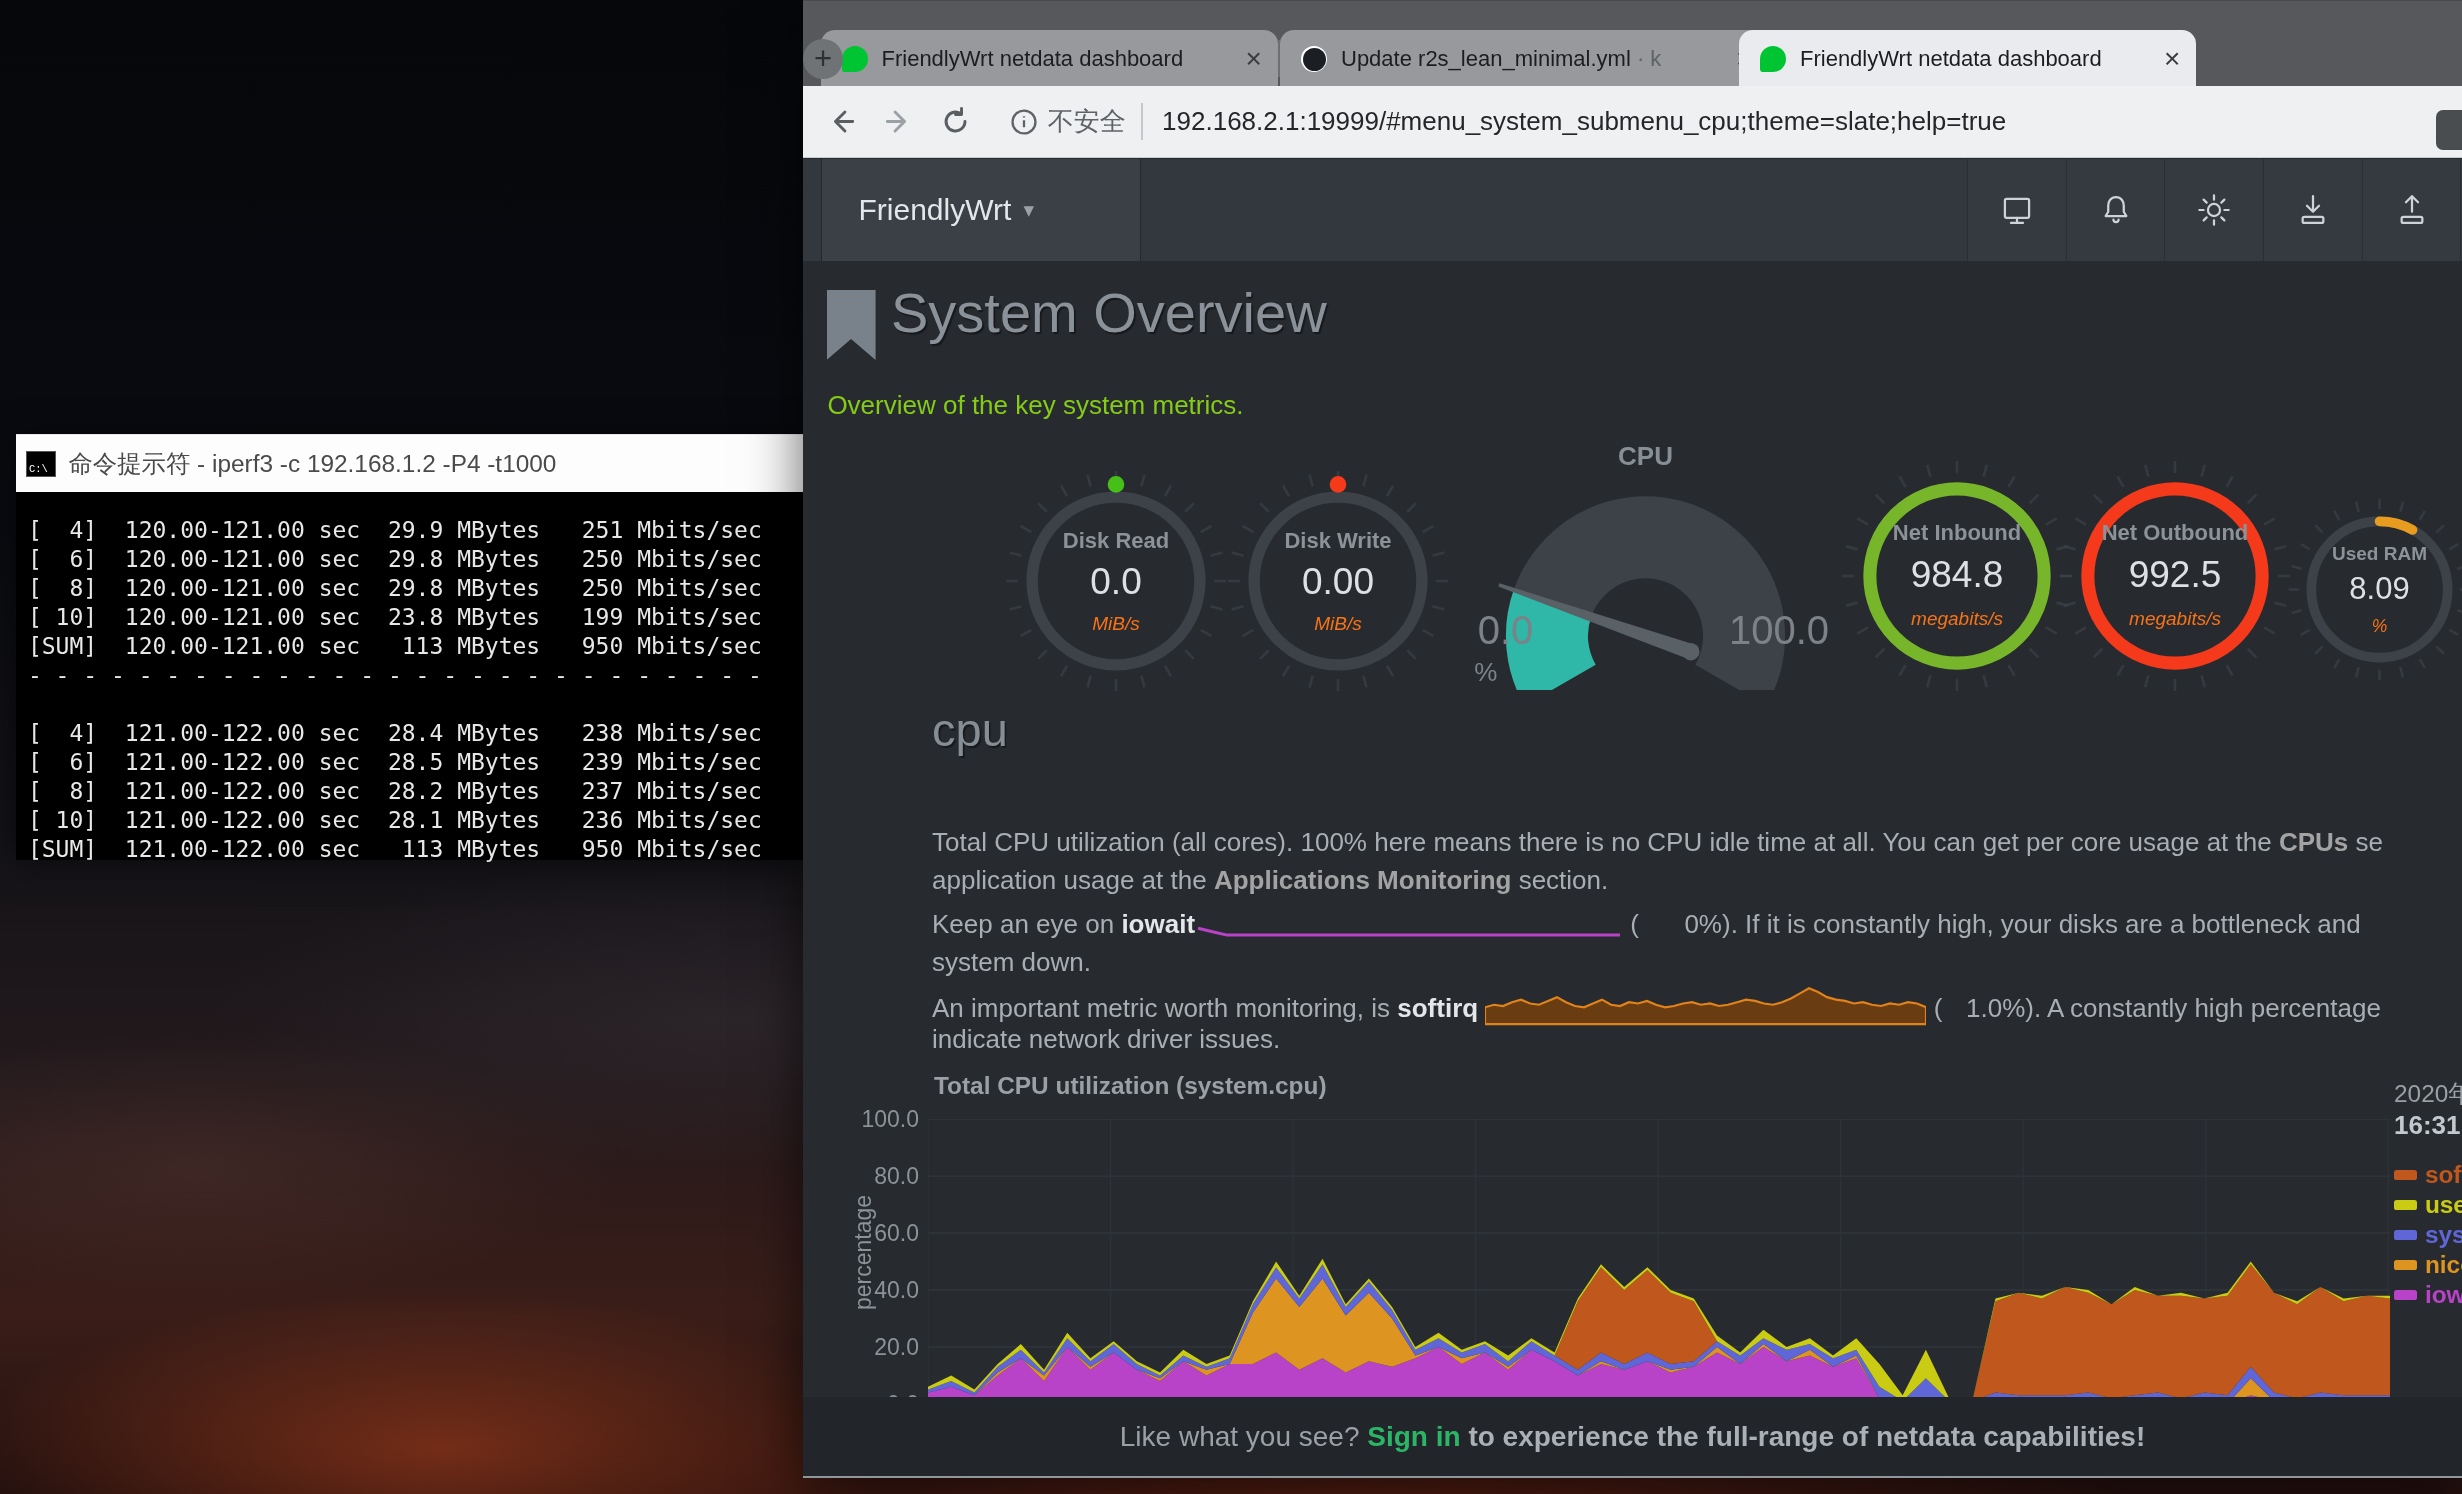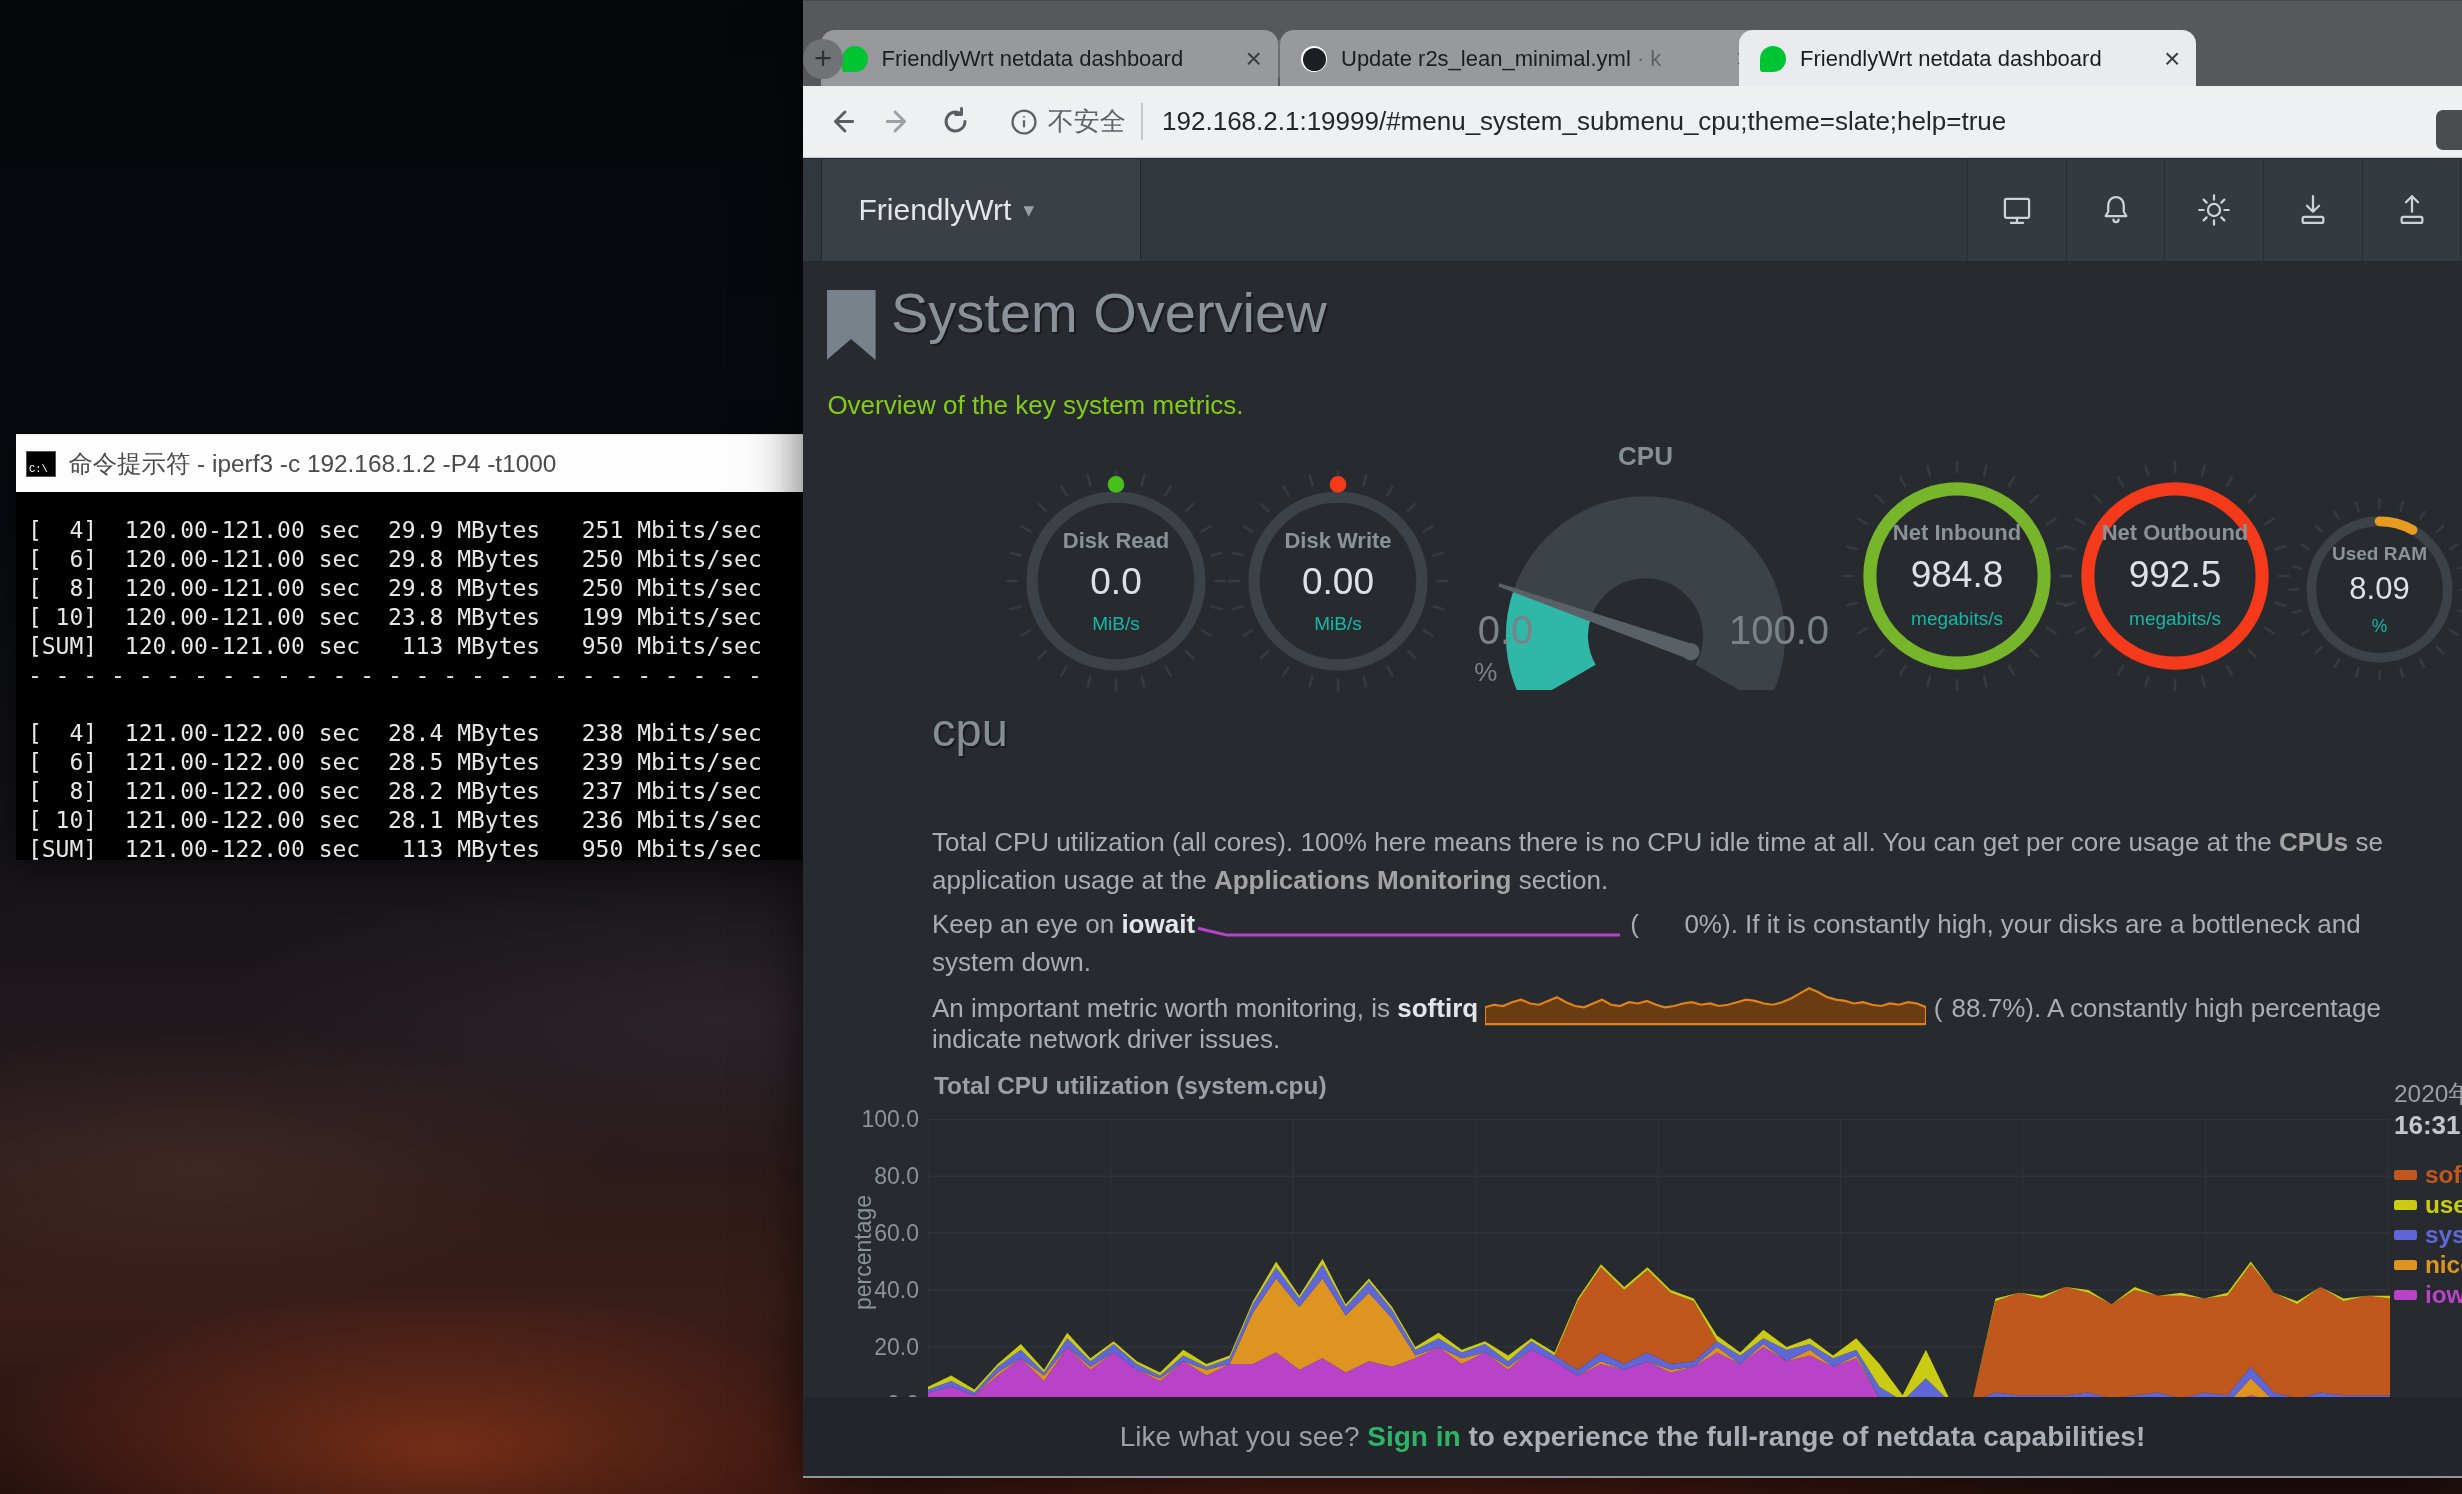--- a/index.html
+++ b/index.html
@@ -58,21 +58,21 @@
   .content{position:absolute;left:0;top:261px;right:-52px;bottom:81px;background:#272b30;}
   .bookmark{left:23.6px;top:29px;width:49px;height:70px;background:#79828a;
     clip-path:polygon(0 0,100% 0,100% 100%,50% 70%,0 100%);}
   .sec-title{left:88px;top:19px;font-size:56px;color:#8a9199;text-shadow:1.7px 1.7px 0.9px #17191c;}
   .sec-sub{left:24.4px;top:129px;font-size:26px;color:#84cc16;}
   
   .gauge{position:absolute;}
   .g-label,.g-value,.g-units{position:absolute;left:0;right:0;text-align:center;}
   .g-label{font-size:22px;color:#8b9298;font-weight:bold;}
   .g-value{font-size:37px;color:#dde1e4;}
-  .g-units{font-size:19px;color:#14b8a6;}
+  .g-units{font-size:19px;color:#f97316;font-style:italic;}
   .gauge.small .g-label{font-size:19px;}
   .gauge.small .g-value{font-size:31px;}
   .gauge.small .g-units{font-size:17.5px;}
   .cpu-label{position:absolute;left:0;right:0;top:3.5px;text-align:center;font-size:26px;font-weight:bold;color:#878f96;}
   .cpu-value{position:absolute;left:0;right:0;top:75px;text-align:center;font-size:51px;font-weight:bold;color:#c9ced2;text-shadow:1.7px 1.7px 0.9px #1a1d20;}
   .cpu-min{position:absolute;left:15.7px;top:171px;font-size:40px;color:#7b8288;}
   .cpu-max{position:absolute;right:0px;top:171px;font-size:40px;color:#7b8288;}
   .cpu-units{position:absolute;left:12.2px;top:220px;font-size:26px;color:#7b8288;}
   
   .cpu-head{left:129px;top:441px;font-size:47px;color:#868e95;text-shadow:1.7px 1.7px 0.9px #17191c;}
@@ -394,21 +394,21 @@
 
     <div class="pline" style="top:566px;"><span>Total CPU utilization (all cores). 100% here means there is no CPU idle time at all. You can get per core usage at the </span><b class="wlink">CPUs</b><span> se</span></div>
     <div class="pline" style="top:604px;"><span>application usage at the </span><b class="wlink">Applications Monitoring</b><span> section.</span></div>
     <div class="pline" style="top:648px;"><span>Keep an eye on </span><b>iowait</b><span class="spark"><svg id="spark-iowait" width="428" height="31" viewBox="0 0 490 36">
             <polyline points="0,20 16.896551724137932,24 33.793103448275865,28 50.689655172413794,28 67.58620689655173,28 84.48275862068967,28 101.37931034482759,28 118.27586206896552,28 135.17241379310346,28 152.0689655172414,28 168.96551724137933,28 185.86206896551724,28 202.75862068965517,28 219.6551724137931,28 236.55172413793105,28 253.44827586206898,28 270.3448275862069,28 287.2413793103448,28 304.1379310344828,28 321.0344827586207,28 337.93103448275866,28 354.82758620689657,28 371.7241379310345,28 388.62068965517244,28 405.51724137931035,28 422.41379310344826,28 439.3103448275862,28 456.2068965517241,28 473.1034482758621,28 490,28" fill="none" stroke="#b843c8" stroke-width="3.5"></polyline>
           </svg></span> <span>(</span><span class="sparkval">0%</span><span>). If it is constantly high, your disks are a bottleneck and</span></div>
     <div class="pline" style="top:686px;"><span>system down.</span></div>
     <div class="pline" style="top:723px;"><span>An important metric worth monitoring, is </span><b>softirq</b> <span class="spark"><svg id="spark-softirq" width="441" height="42" viewBox="0 0 505 48">
             <path d="M0,46 L0,26.6 L10.306122448979592,23.7 L20.612244897959183,25.150000000000002 L30.918367346938776,20.8 L41.224489795918366,17.900000000000002 L51.53061224489796,22.25 L61.83673469387755,23.7 L72.14285714285714,19.35 L82.44897959183673,15 L92.75510204081633,20.8 L103.06122448979592,25.150000000000002 L113.36734693877551,26.6 L123.6734693877551,22.25 L133.9795918367347,17.900000000000002 L144.28571428571428,23.7 L154.59183673469389,25.150000000000002 L164.89795918367346,20.8 L175.20408163265307,22.25 L185.51020408163265,19.35 L195.81632653061223,23.7 L206.12244897959184,26.6 L216.42857142857142,25.150000000000002 L226.73469387755102,22.25 L237.04081632653063,20.8 L247.3469387755102,23.7 L257.6530612244898,22.25 L267.9591836734694,25.150000000000002 L278.265306122449,23.7 L288.57142857142856,20.8 L298.87755102040813,17.900000000000002 L309.18367346938777,19.35 L319.48979591836735,22.25 L329.7959183673469,23.7 L340.1020408163265,20.8 L350.40816326530614,16.45 L360.7142857142857,10.649999999999999 L371.0204081632653,4.850000000000001 L381.3265306122449,9.200000000000003 L391.63265306122446,15 L401.9387755102041,17.900000000000002 L412.2448979591837,19.35 L422.5510204081633,22.25 L432.85714285714283,20.8 L443.1632653061224,23.7 L453.46938775510205,25.150000000000002 L463.7755102040816,22.25 L474.08163265306126,23.7 L484.3877551020408,20.8 L494.6938775510204,22.25 L505,26.6 L505,46 Z" fill="#6a3c12"></path>
             <path d="M0,46 L0,26.6 L10.306122448979592,23.7 L20.612244897959183,25.150000000000002 L30.918367346938776,20.8 L41.224489795918366,17.900000000000002 L51.53061224489796,22.25 L61.83673469387755,23.7 L72.14285714285714,19.35 L82.44897959183673,15 L92.75510204081633,20.8 L103.06122448979592,25.150000000000002 L113.36734693877551,26.6 L123.6734693877551,22.25 L133.9795918367347,17.900000000000002 L144.28571428571428,23.7 L154.59183673469389,25.150000000000002 L164.89795918367346,20.8 L175.20408163265307,22.25 L185.51020408163265,19.35 L195.81632653061223,23.7 L206.12244897959184,26.6 L216.42857142857142,25.150000000000002 L226.73469387755102,22.25 L237.04081632653063,20.8 L247.3469387755102,23.7 L257.6530612244898,22.25 L267.9591836734694,25.150000000000002 L278.265306122449,23.7 L288.57142857142856,20.8 L298.87755102040813,17.900000000000002 L309.18367346938777,19.35 L319.48979591836735,22.25 L329.7959183673469,23.7 L340.1020408163265,20.8 L350.40816326530614,16.45 L360.7142857142857,10.649999999999999 L371.0204081632653,4.850000000000001 L381.3265306122449,9.200000000000003 L391.63265306122446,15 L401.9387755102041,17.900000000000002 L412.2448979591837,19.35 L422.5510204081633,22.25 L432.85714285714283,20.8 L443.1632653061224,23.7 L453.46938775510205,25.150000000000002 L463.7755102040816,22.25 L474.08163265306126,23.7 L484.3877551020408,20.8 L494.6938775510204,22.25 L505,26.6 L505,46 Z" fill="none" stroke="#e2821a" stroke-width="2.5"></path>
-          </svg></span> <span>(</span><span class="sparkval">88.7%</span><span>). A constantly high percentage</span></div>
+          </svg></span> <span>(</span><span class="sparkval">1.0%</span><span>). A constantly high percentage</span></div>
     <div class="pline" style="top:763px;"><span>indicate network driver issues.</span></div>
 
     <div class="abs chart-title">Total CPU utilization (system.cpu)</div>
     <div class="abs chart-date">2020年3</div>
     <div class="abs chart-time">16:31:2</div>
     <div class="abs ylabel">percentage</div>
     <div id="yticks">
         <div class="ytick" style="top: 858px;">100.0</div>
         <div class="ytick" style="top: 915px;">80.0</div>
         <div class="ytick" style="top: 972px;">60.0</div>

